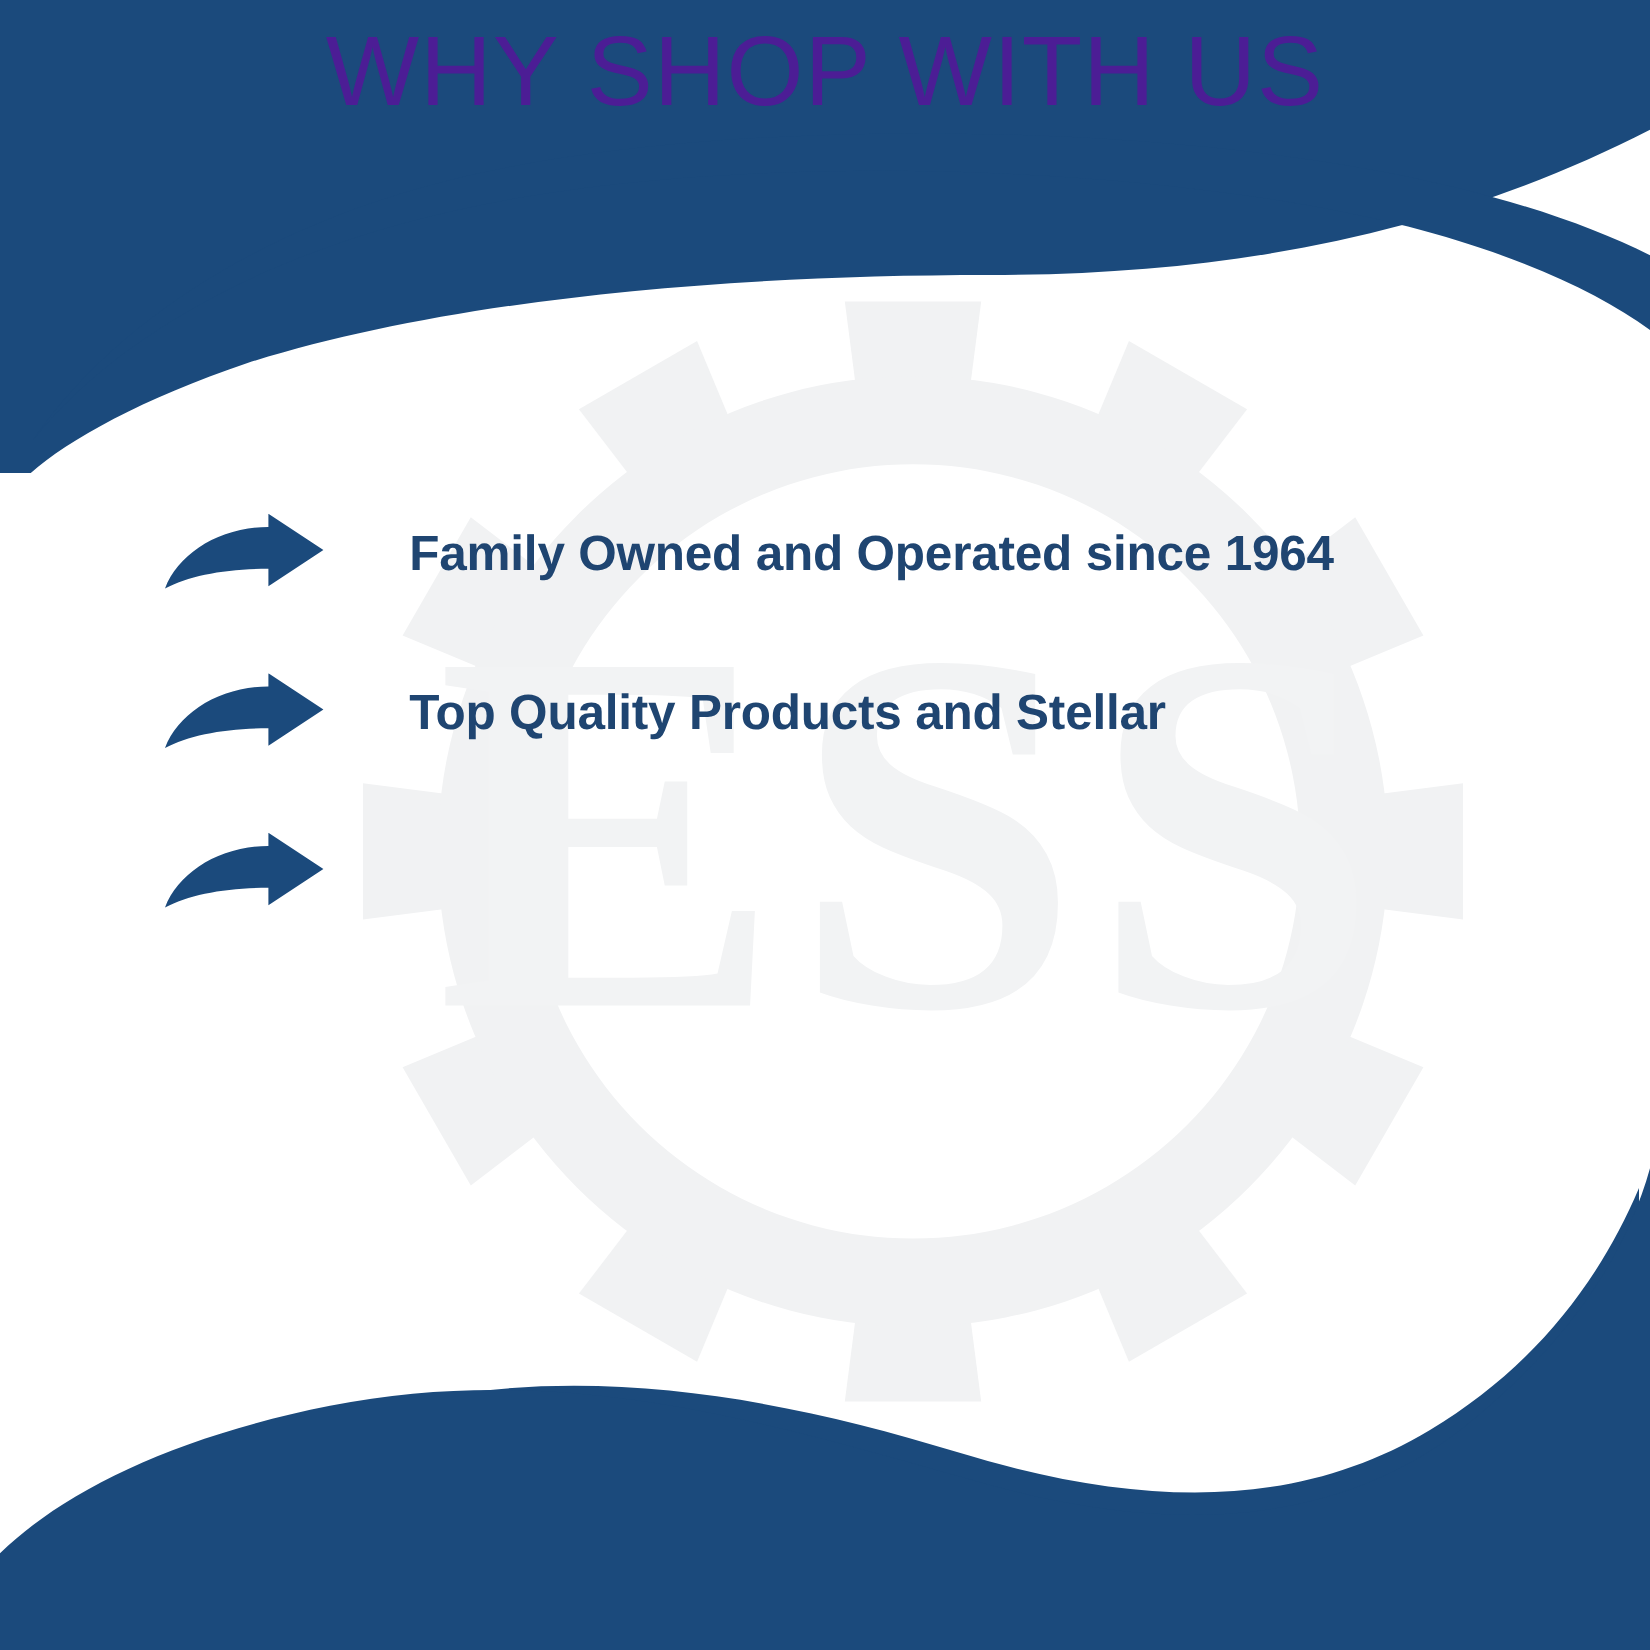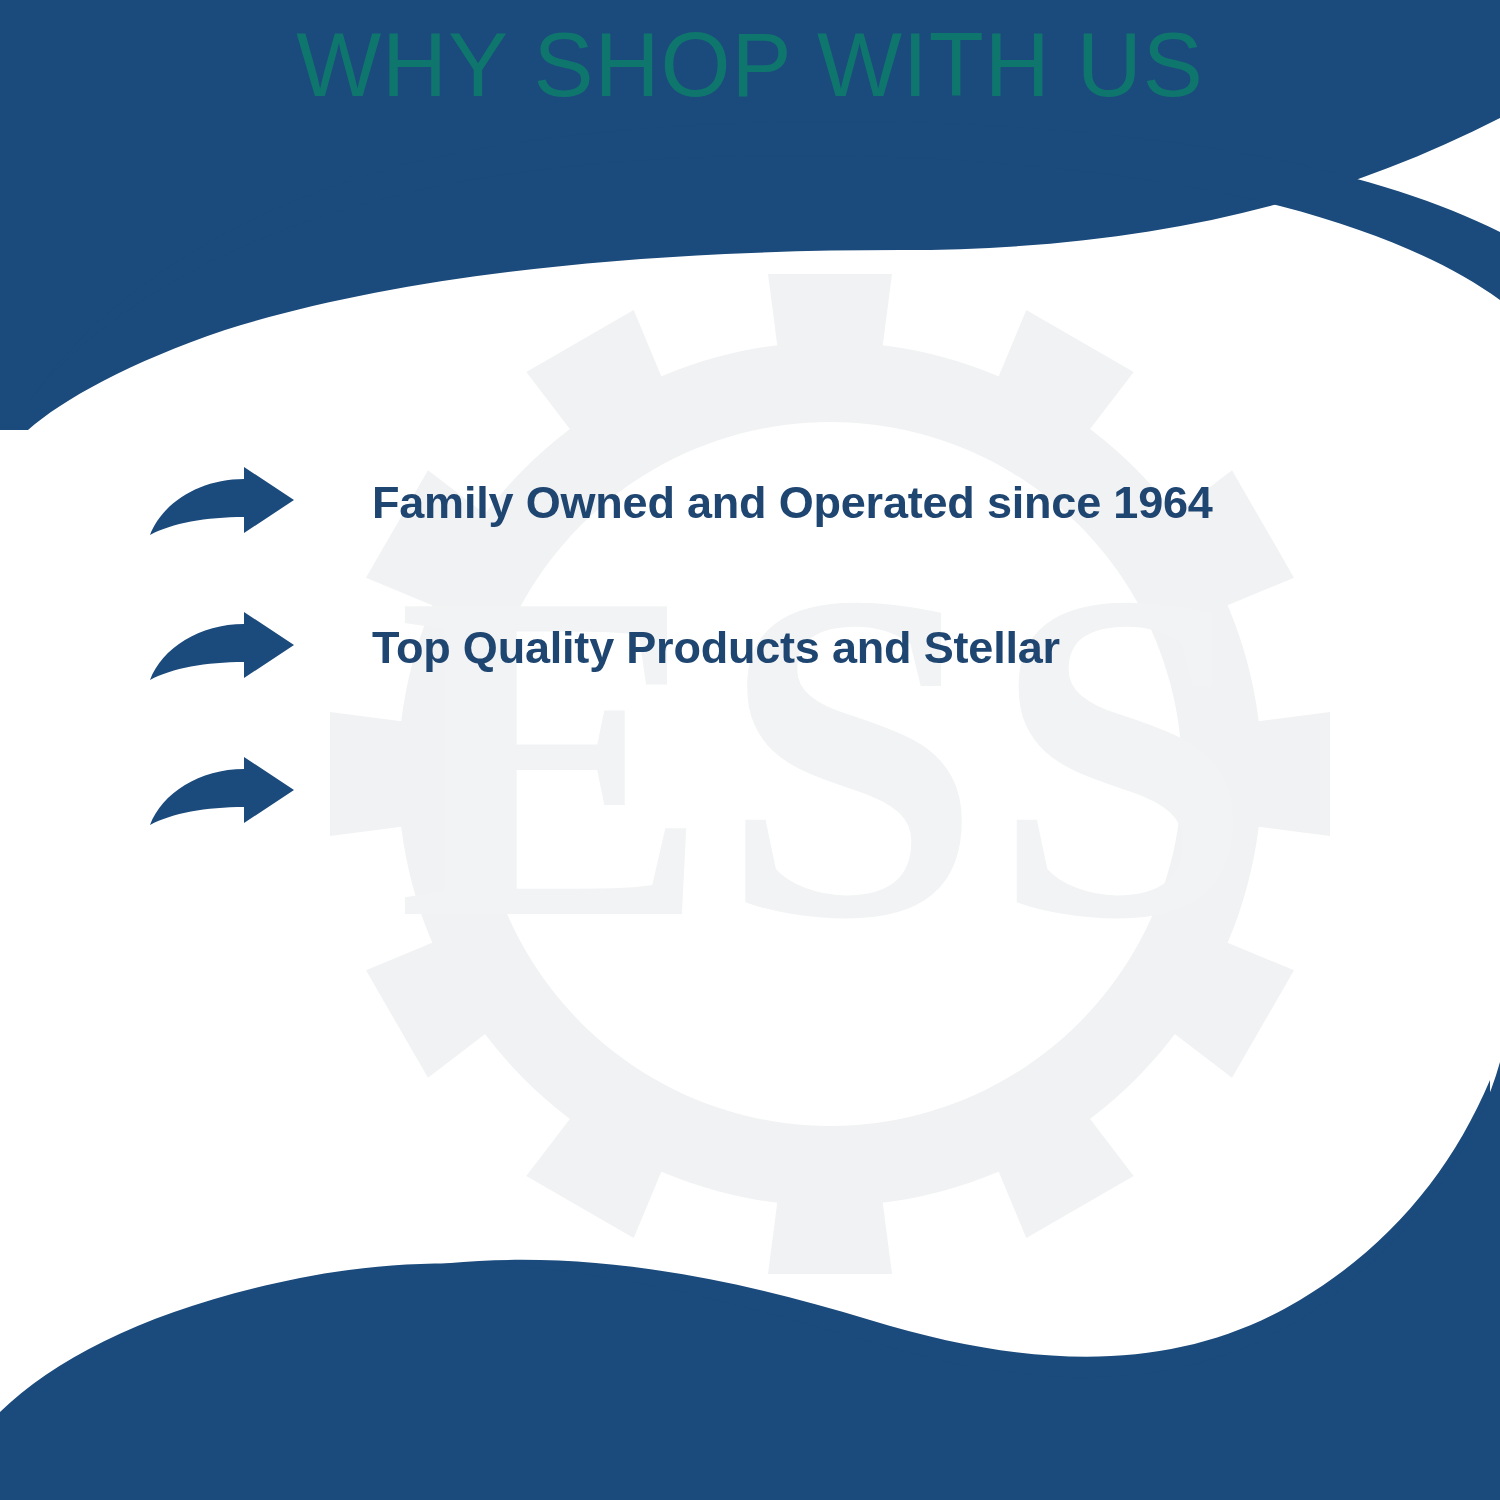--- a/index.html
+++ b/index.html
@@ -36,21 +36,21 @@
     width: 1500px;
     height: 150px;
     z-index: 6;
     display: flex;
     align-items: flex-start;
     justify-content: center;
   }
   #page-title {
     margin: 0;
     padding-top: 18px;
-    color: #0f766e;
+    color: #4c1d95;
     font-size: 90px;
     line-height: 1.05;
     font-weight: 400;
     letter-spacing: 1px;
     white-space: nowrap;
     font-family: "Liberation Sans", sans-serif;
   }
 
   
   #benefits {

